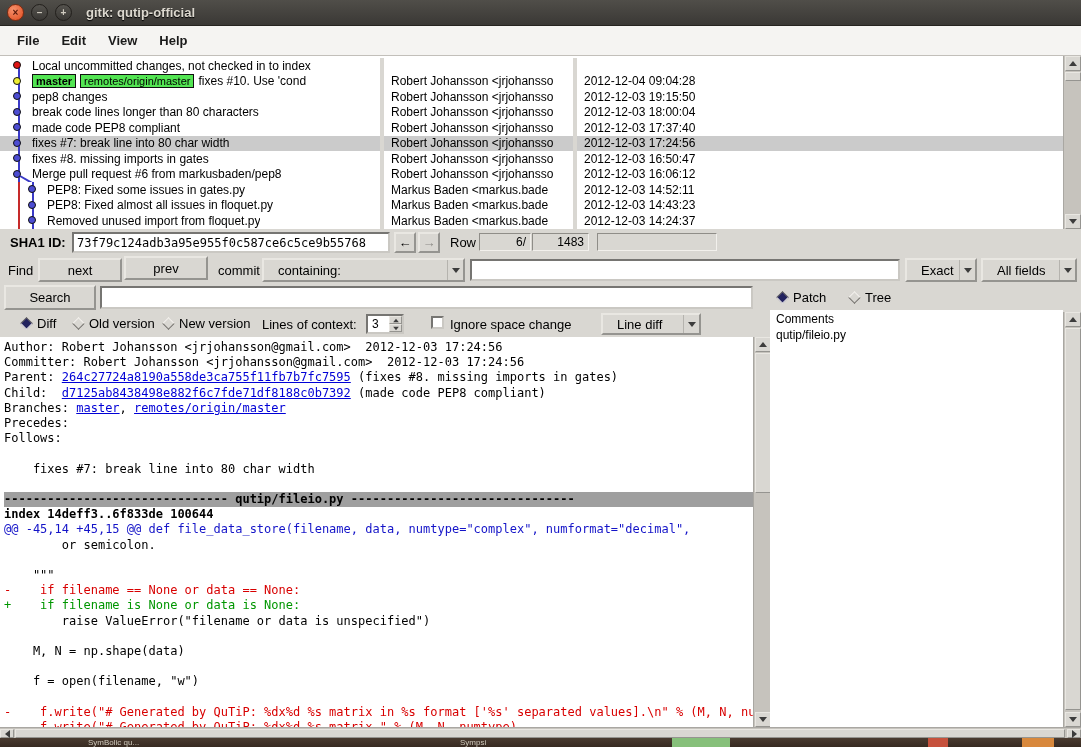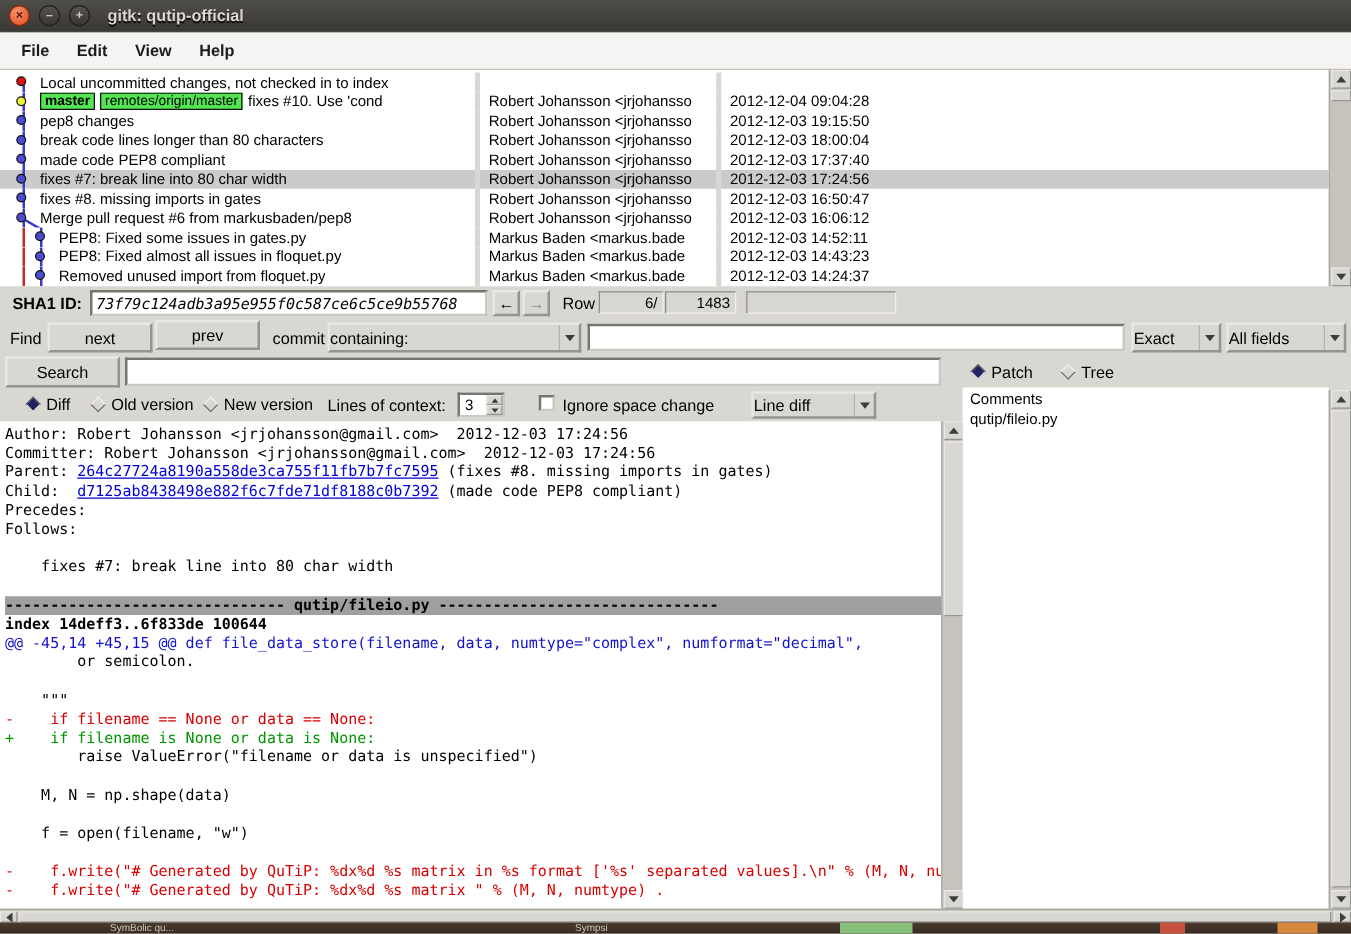--- a/index.html
+++ b/index.html
@@ -49,21 +49,21 @@
 
 .bar-label{position:absolute;font-size:13px}
 .btn{position:absolute;background:#d9d7d2;border:2px outset #e9e7e2;text-align:center;font-size:13px;
   display:flex;align-items:center;justify-content:center}
 .entry{position:absolute;background:#fff;border:2px inset #cac8c3;font-size:12px;padding:0 3px;outline:none;
   font-family:"Liberation Sans",sans-serif}
 .entry.mono{font-family:"DejaVu Sans Mono",monospace}
 .sunkflat{position:absolute;background:#d9d7d2;border:1px solid;border-color:#8f8d88 #f2f0ec #f2f0ec #8f8d88;
   font-size:12px;padding:1px 4px;text-align:right}
 .ddown{position:absolute;background:#d9d7d2;border:2px outset #e9e7e2;display:flex;align-items:center;font-size:13px}
-.ddown .dval{flex:1;padding-left:0;overflow:hidden;white-space:nowrap}
+.ddown .dval{flex:1;padding-left:14px;overflow:hidden;white-space:nowrap}
 .ddown .dbtn{width:16px;height:100%;border-left:1px solid #b5b3ae;display:flex;align-items:center;justify-content:center}
 .tri{display:block;width:0;height:0}
 .tri-dn{border-left:4px solid transparent;border-right:4px solid transparent;border-top:5px solid #3c3c3c}
 .tri-up{border-left:4px solid transparent;border-right:4px solid transparent;border-bottom:5px solid #3c3c3c}
 .tri-lf{border-top:4px solid transparent;border-bottom:4px solid transparent;border-right:5px solid #3c3c3c}
 .tri-rt{border-top:4px solid transparent;border-bottom:4px solid transparent;border-left:5px solid #3c3c3c}
 .radio{display:inline-flex;align-items:center;position:absolute;font-size:13px;white-space:nowrap}
 .diamond{width:9px;height:9px;background:#d9d7d2;border:1px solid;border-color:#f5f3ef #6f6d68 #6f6d68 #f5f3ef;
   transform:rotate(45deg);margin-right:6px;flex:none}
 .radio.on .diamond{background:#22225e;border-color:#6f6d68 #f5f3ef #f5f3ef #6f6d68}
@@ -269,21 +269,21 @@
       </div>
     <div class="thumb" style="top:16px;height:9px"></div>
     <div class="sbtn bottom">
         <span class="tri tri-dn"></span>
       </div>
   </div>
 </div>
 
 <div id="sha-bar">
   <span class="bar-label" style="left:10px;top:6px;font-weight:bold">SHA1 ID:</span>
-  <input class="entry mono" style="left: 72px; top: 3px; width: 318px; height: 21px; font-style: italic;" value="73f79c124adb3a95e955f0c587ce6c5ce9b55768">
+  <input class="entry mono" style="left: 72px; top: 3px; width: 318px; height: 21px;" value="73f79c124adb3a95e955f0c587ce6c5ce9b55768">
   <div class="btn" style="left:394px;top:3px;width:22px;height:21px">
       <span>←</span>
     </div>
   <div class="btn" style="left:418px;top:3px;width:22px;height:21px;color:#8e8c87">
       <span>→</span>
     </div>
   <span class="bar-label" style="left:450px;top:6px">Row</span>
   <span class="sunkflat" style="left:479px;top:4px;width:52px;height:18px">6/</span>
   <span class="sunkflat" style="left:532px;top:4px;width:57px;height:18px">1483</span>
   <span class="sunkflat" style="left:597px;top:4px;width:120px;height:18px"></span>
@@ -370,20 +370,21 @@
       </span>
   </div>
 </div>
 
 <div id="diff-pane">
 
 <div class="dl"><span>Author: Robert Johansson &lt;jrjohansson@gmail.com&gt;  2012-12-03 17:24:56</span><span class="lnk"></span><span></span><span class="lnk"></span><span></span></div>
     <div class="dl"><span>Committer: Robert Johansson &lt;jrjohansson@gmail.com&gt;  2012-12-03 17:24:56</span><span class="lnk"></span><span></span><span class="lnk"></span><span></span></div>
     <div class="dl"><span>Parent: </span><span class="lnk">264c27724a8190a558de3ca755f11fb7b7fc7595</span><span> (fixes #8. missing imports in gates)</span><span class="lnk"></span><span></span></div>
     <div class="dl"><span>Child:  </span><span class="lnk">d7125ab8438498e882f6c7fde71df8188c0b7392</span><span> (made code PEP8 compliant)</span><span class="lnk"></span><span></span></div>
+    <div class="dl"><span>Branches: </span><span class="lnk">master</span><span>, </span><span class="lnk">remotes/origin/master</span><span></span></div>
     <div class="dl"><span>Precedes: </span><span class="lnk"></span><span></span><span class="lnk"></span><span></span></div>
     <div class="dl"><span>Follows: </span><span class="lnk"></span><span></span><span class="lnk"></span><span></span></div>
     <div class="dl"><span></span><span class="lnk"></span><span></span><span class="lnk"></span><span></span></div>
     <div class="dl"><span>    fixes #7: break line into 80 char width</span><span class="lnk"></span><span></span><span class="lnk"></span><span></span></div>
     <div class="dl"><span></span><span class="lnk"></span><span></span><span class="lnk"></span><span></span></div>
     <div class="dl sep"><span>------------------------------- qutip/fileio.py -------------------------------</span><span class="lnk"></span><span></span><span class="lnk"></span><span></span></div>
     <div class="dl bold"><span>index 14deff3..6f833de 100644</span><span class="lnk"></span><span></span><span class="lnk"></span><span></span></div>
     <div class="dl hunk"><span>@@ -45,14 +45,15 @@ def file_data_store(filename, data, numtype="complex", numformat="decimal",</span><span class="lnk"></span><span></span><span class="lnk"></span><span></span></div>
     <div class="dl"><span>        or semicolon.</span><span class="lnk"></span><span></span><span class="lnk"></span><span></span></div>
     <div class="dl"><span> </span><span class="lnk"></span><span></span><span class="lnk"></span><span></span></div>

